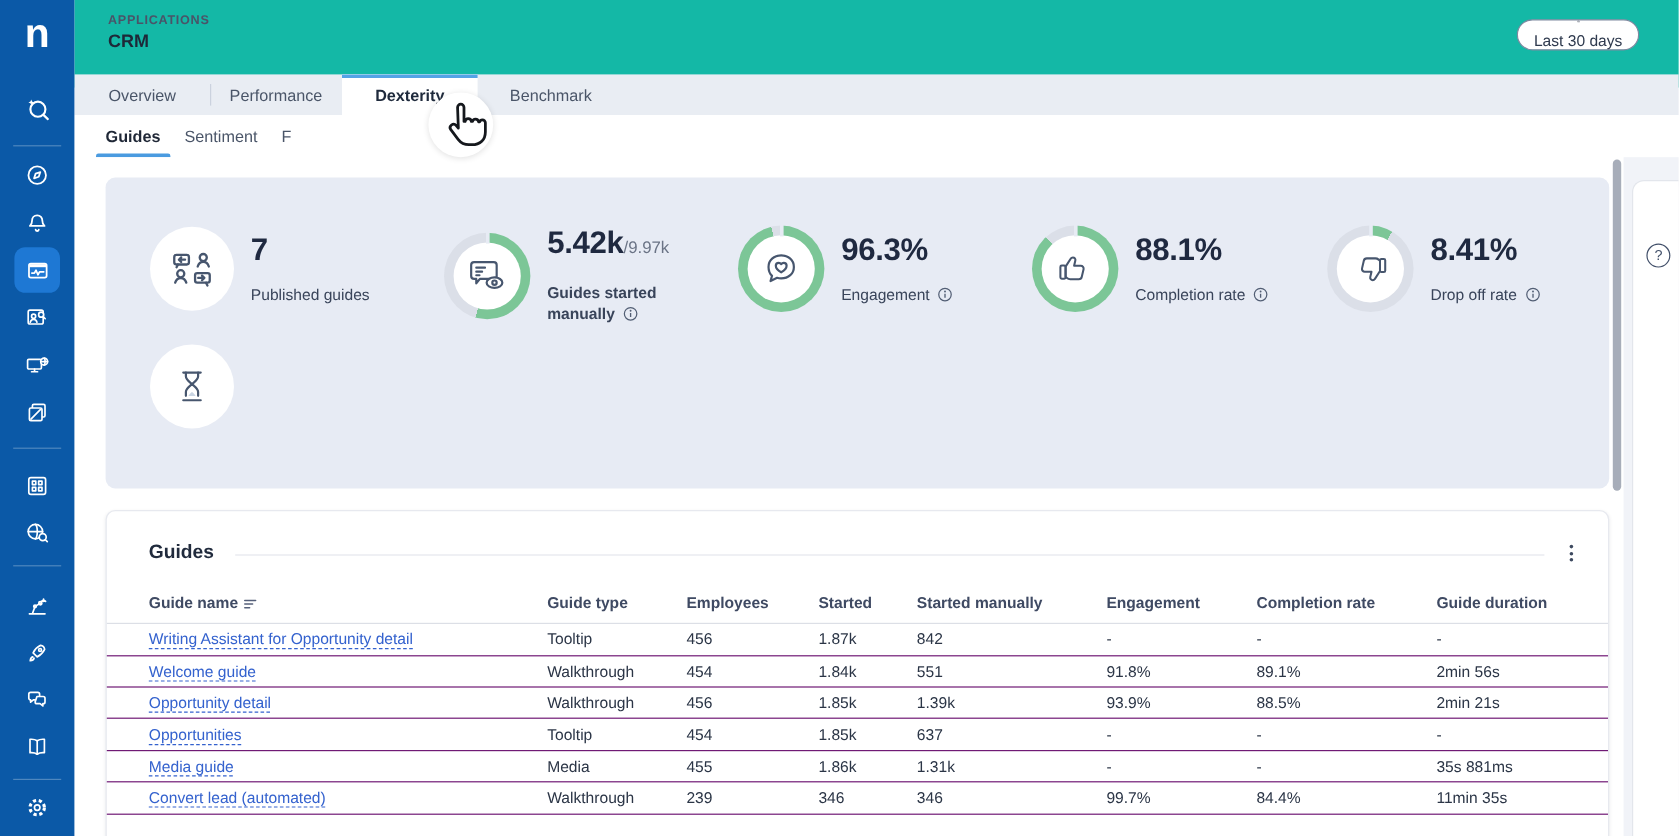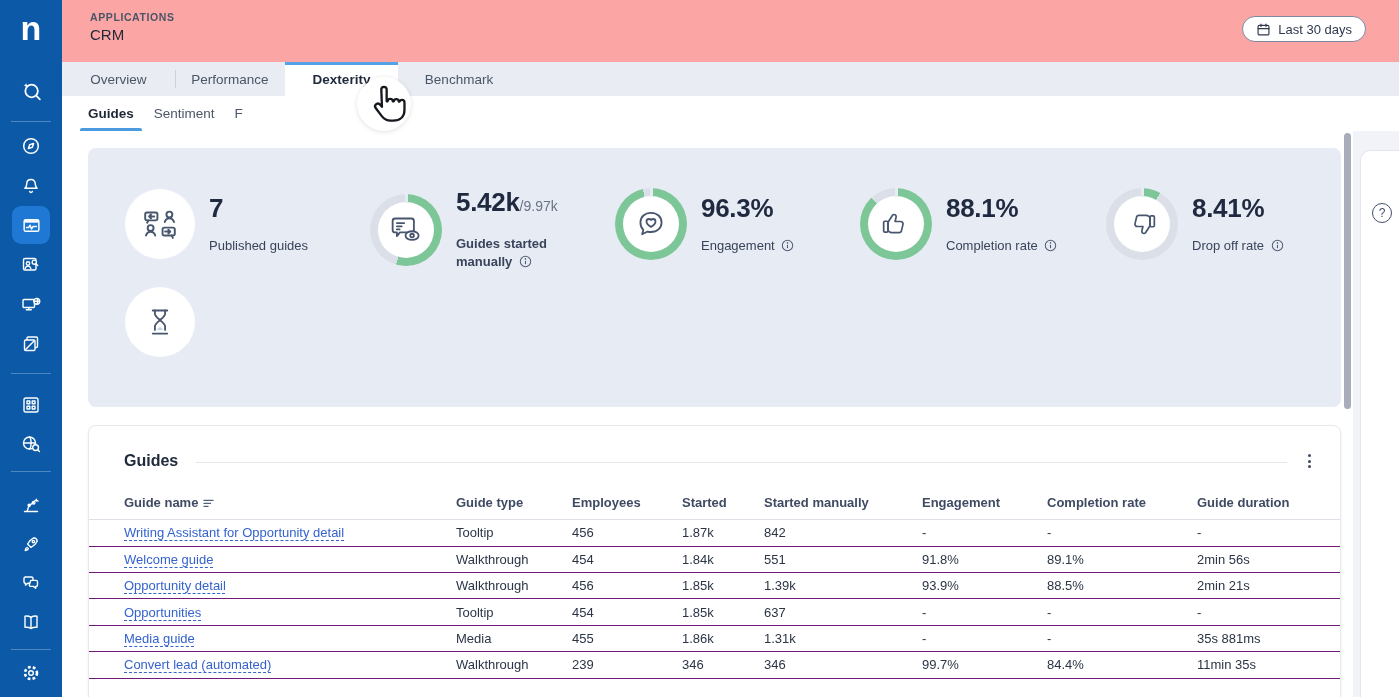--- a/index.html
+++ b/index.html
@@ -10,25 +10,25 @@
   
   .sidebar { position:absolute; left:0; top:0; width:62px; height:697px; background:#0b59a7; z-index:10; }
   .logo { position:absolute; left:0; top:4px; width:62px; height:48px; display:flex; align-items:center; justify-content:center;
           color:#fff; font-size:34px; font-weight:700; }
   .side-ic { position:absolute; left:0; width:62px; height:40px; display:flex; align-items:center; justify-content:center; cursor:pointer; }
   .side-div { position:absolute; left:11px; width:40px; height:1px; background:rgba(255,255,255,.28); }
   .active-tile { position:absolute; left:12px; top:206px; width:38px; height:38px; background:#1e78d4; border-radius:9px;
                  display:flex; align-items:center; justify-content:center; cursor:pointer; }
 
   
-  .header { position:absolute; left:62px; top:0; width:1337px; height:73px; background:#fca5a5; }
+  .header { position:absolute; left:62px; top:0; width:1337px; height:73px; background:#14b8a6; }
   .eyebrow { position:absolute; left:28px; top:11px; font-size:10.5px; font-weight:700; letter-spacing:.6px; color:#4a5468; }
-  .apptitle { position:absolute; left:28px; top:26px; font-size:15px; font-weight:400; color:#1e2838; }
+  .apptitle { position:absolute; left:28px; top:26px; font-size:15px; font-weight:700; color:#1e2838; }
   .datebtn { position:absolute; right:33px; top:16px; height:26px; display:inline-flex; align-items:center; gap:7px;
-             padding:0 13px; border:1px solid #7e89a0; border-radius:14px; background:#fff; font-size:13px; color:#2f3a4e; cursor:pointer; }
+             padding:0 13px; border:1px solid #7e89a0; border-radius:14px; background:#fff; font-size:13px; color:#2f3a4e; cursor:pointer;flex-direction:column; }
 
   
   .tabbar { position:absolute; left:62px; top:62px; width:1337px; height:34px; background:#e9edf3; display:flex; }
   .tab { display:flex; align-items:center; justify-content:center; font-size:13.5px; color:#4a5568; cursor:pointer; position:relative; }
   .tab.sep::before { content:""; position:absolute; left:0; top:8px; width:1px; height:18px; background:#cbd2de; }
   .tab.active { background:#fff; color:#1f2a3c; font-weight:700; box-shadow:inset 0 3px 0 #54a3e6; }
 
   
   .subtabs { position:absolute; left:62px; top:96px; width:1337px; height:35px; background:#fff; display:flex; align-items:center; padding-left:18px; }
   .subtab { position:relative; padding:0 8px; height:35px; display:flex; align-items:center; font-size:13.5px; color:#4a5568; cursor:pointer; margin-right:4px; }

